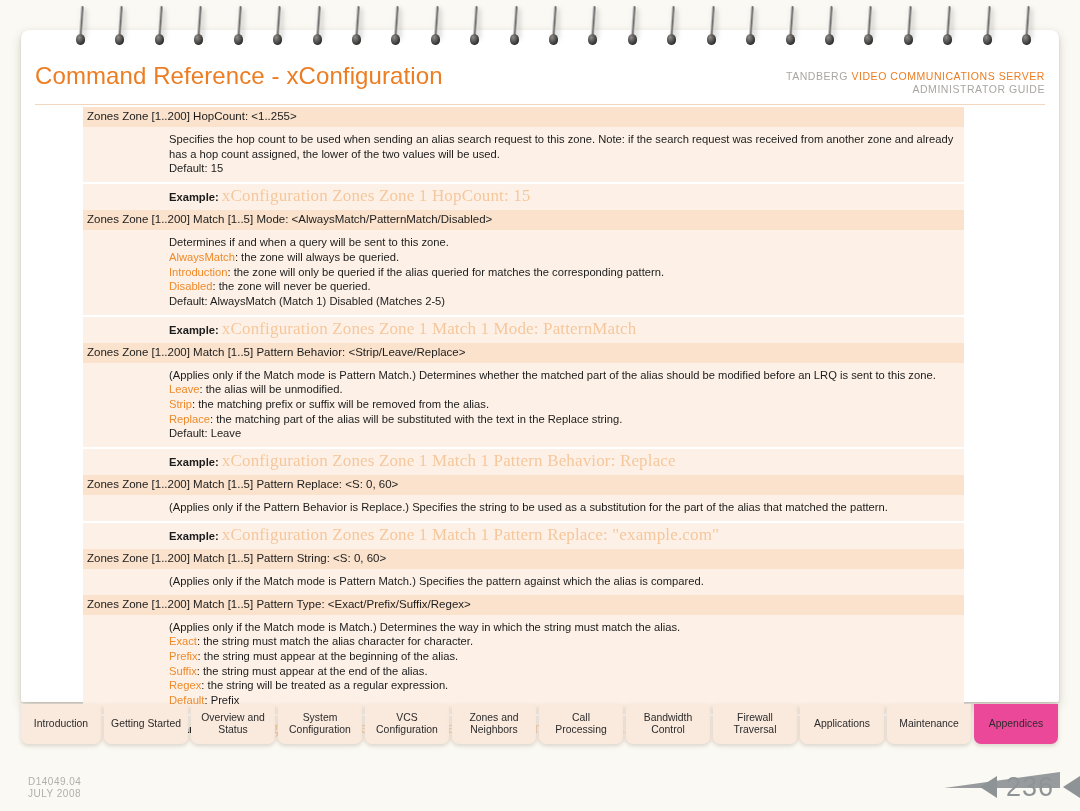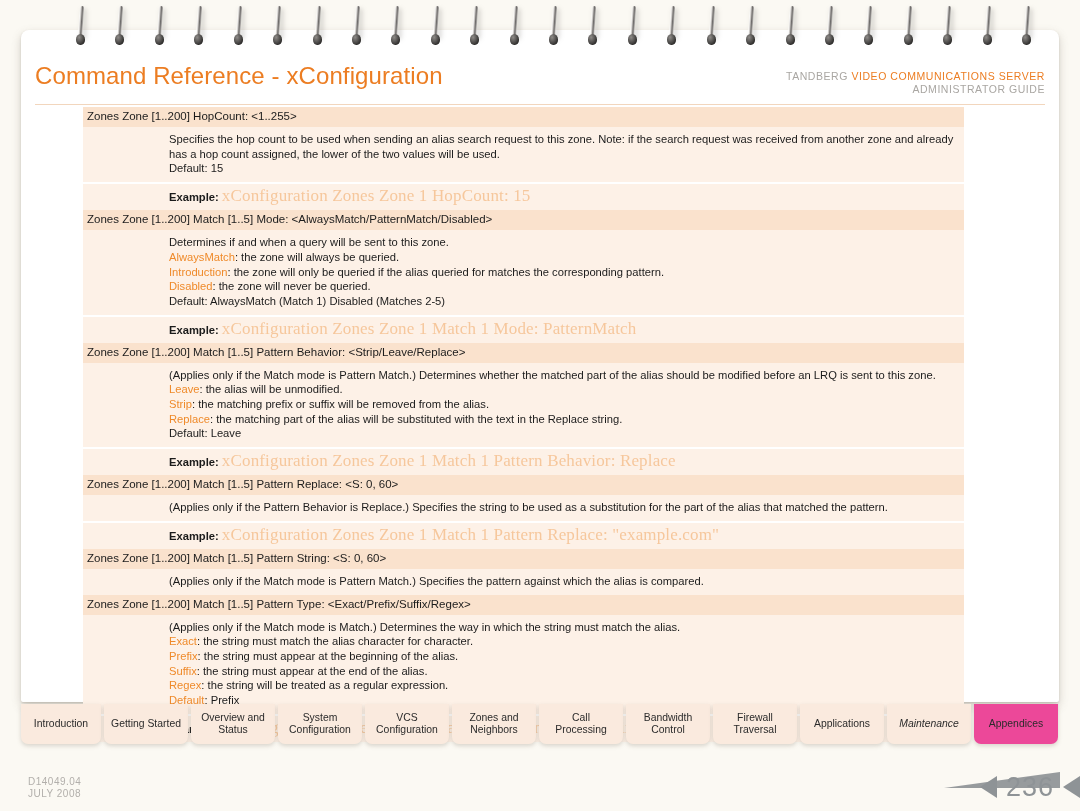--- a/index.html
+++ b/index.html
@@ -410,21 +410,21 @@
       <div>
         <span class="tl">Firewall</span>
         <span class="tl">Traversal</span>
       </div>
     </div>
     <div class="tab" style="width: 84px;">
       <div>
         <span class="tl">Applications</span>
       </div>
     </div>
-    <div class="tab" style="width: 84px; font-style: italic;">
+    <div class="tab" style="width: 84px;">
       <div>
         <span class="tl">Maintenance</span>
       </div>
     </div>
     <div class="tab active" style="width: 84px;">
       <div>
         <span class="tl">Appendices</span>
       </div>
     </div>
   </div>

